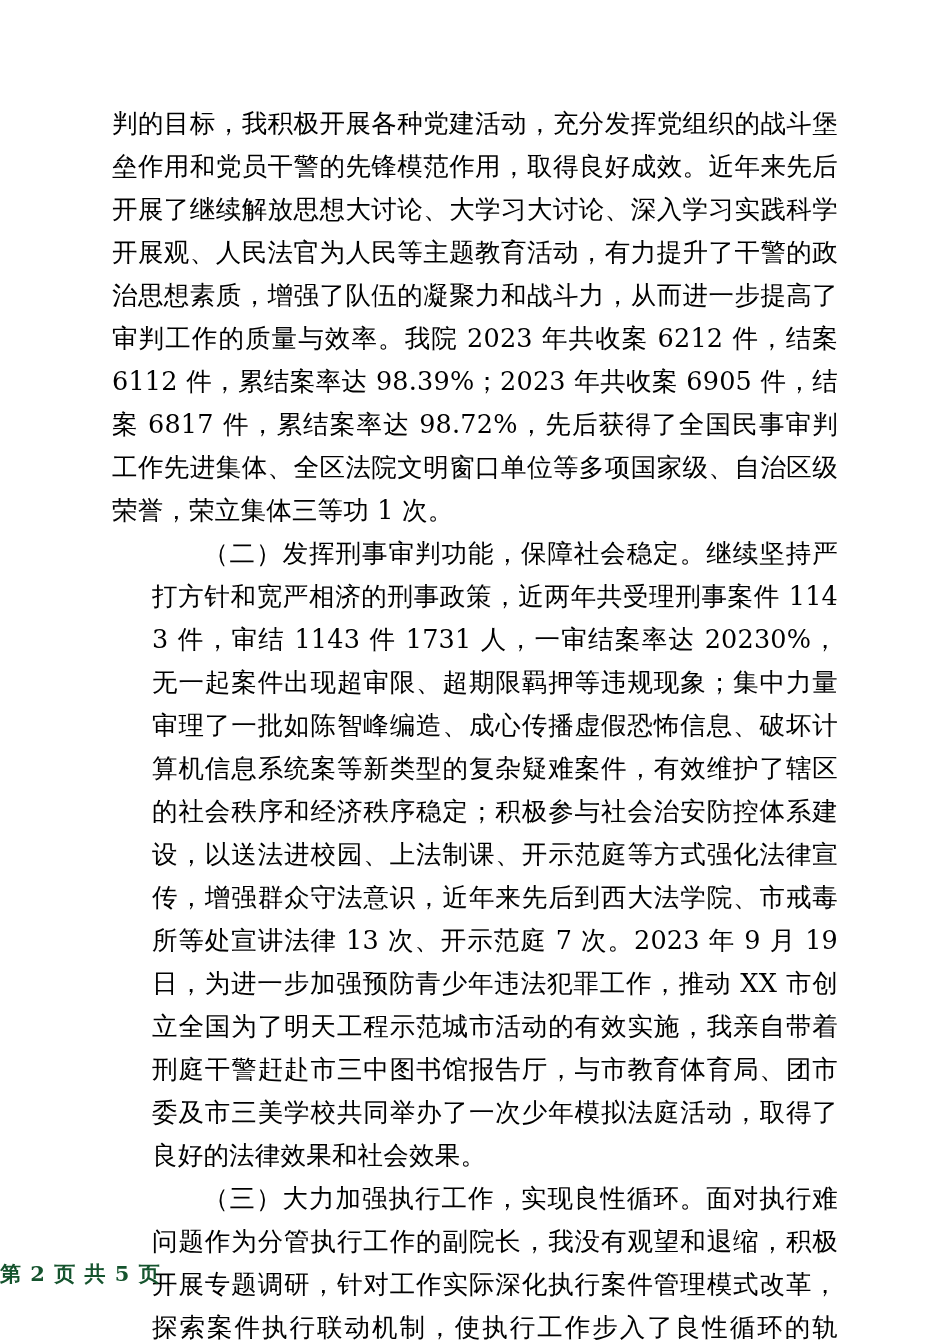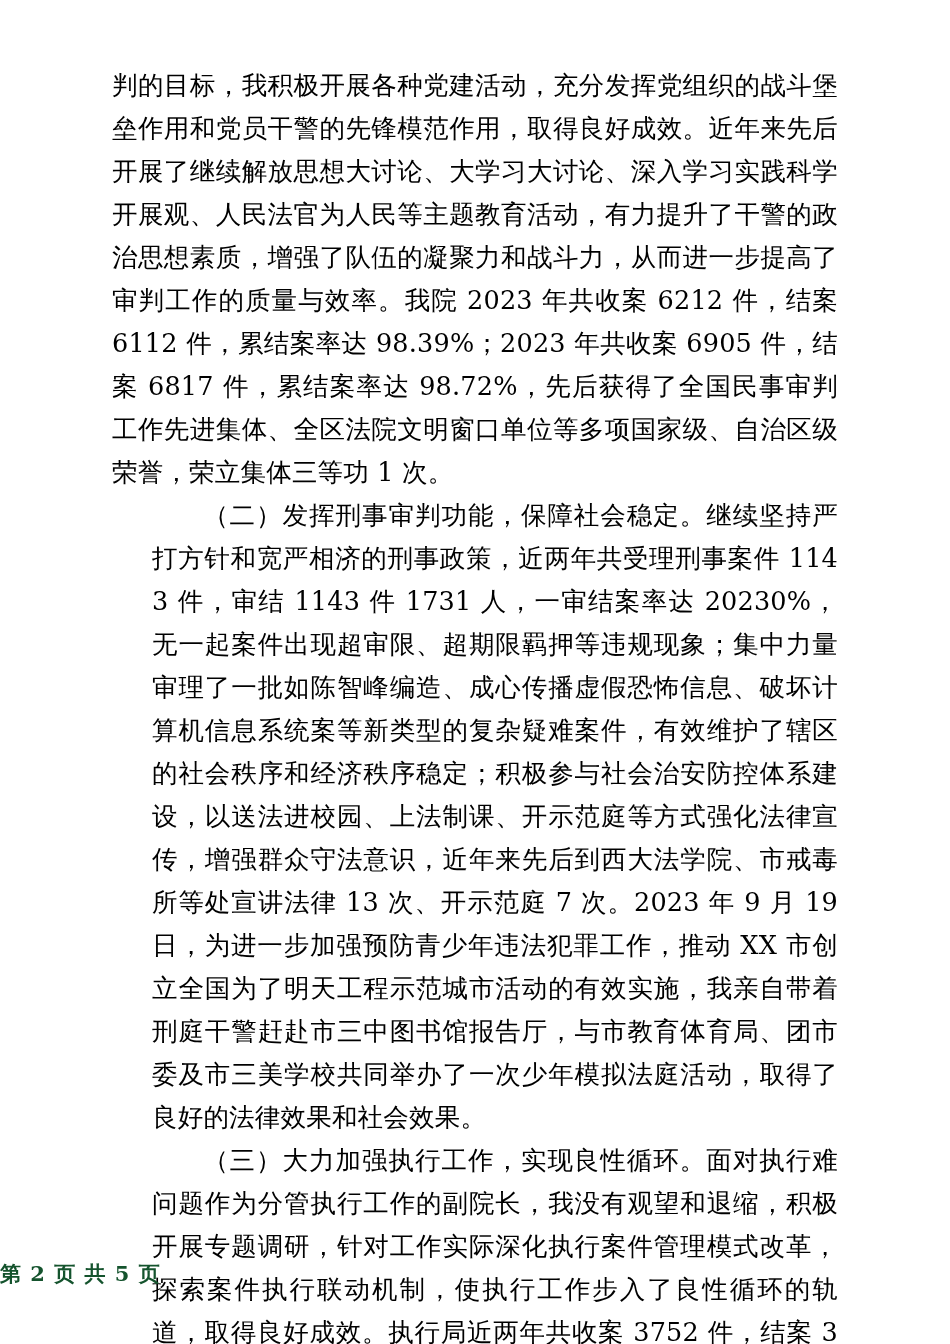--- a/index.html
+++ b/index.html
@@ -12,21 +12,21 @@
     height: 1344px;
     font-family: "DejaVu Serif", "Liberation Serif", serif;
     color: #000000;
     position: relative;
     overflow: hidden;
   }
   .page {
     width: 950px;
     height: 1344px;
     box-sizing: border-box;
-    padding: 64px 112px 60px 112px;
+    padding: 102px 112px 60px 112px;
     position: relative;
     display: flex;
     flex-direction: column;
   }
   .body-text {
     flex: 0 0 auto;
   }
   .para {
     font-size: 25.5px;
     line-height: 43px;

